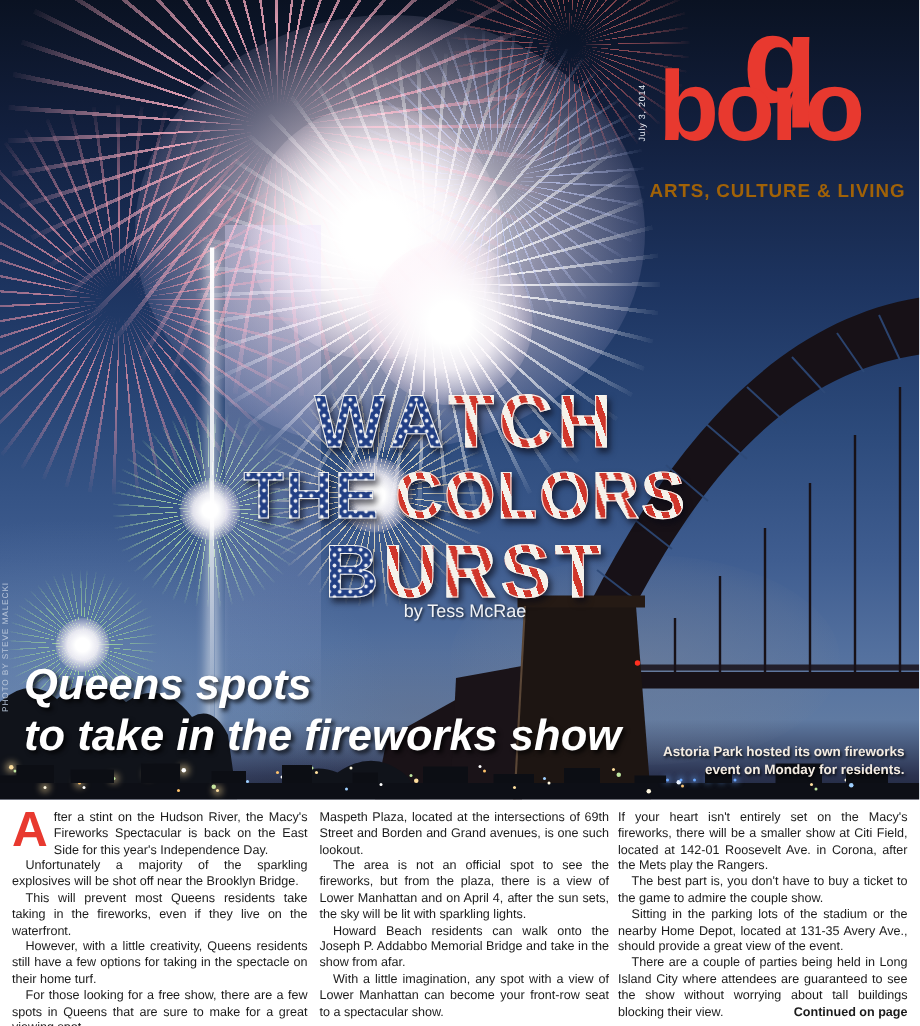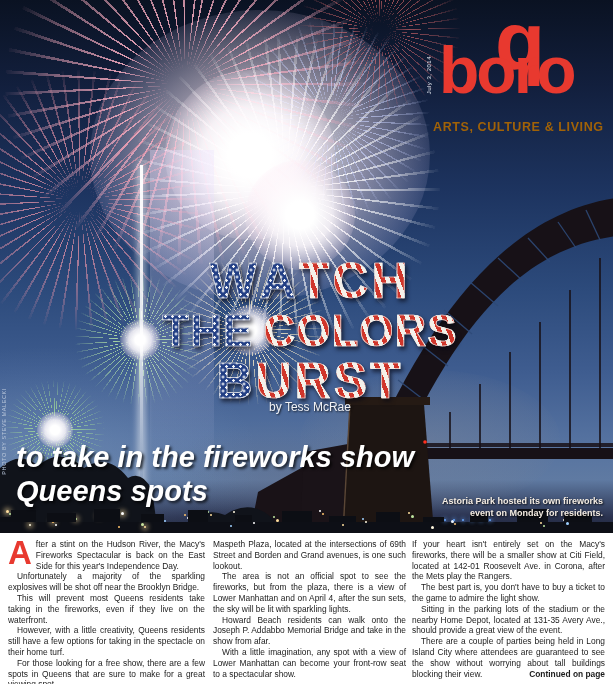--- a/index.html
+++ b/index.html
@@ -229,22 +229,22 @@
   </div>
 
   <div class="headline">
     <div class="hl" id="hl1"><span class="letter stars">W</span><span class="letter stars">A</span><span class="letter stripes">T</span><span class="letter stripes">C</span><span class="letter stripes">H</span></div>
     <div class="hl" id="hl2"><span class="letter stars">T</span><span class="letter stars">H</span><span class="letter stars">E</span><span class="sp">&nbsp;</span><span class="letter stripes">C</span><span class="letter stripes">O</span><span class="letter stripes">L</span><span class="letter stripes">O</span><span class="letter stripes">R</span><span class="letter stripes">S</span></div>
     <div class="hl" id="hl3"><span class="letter stars">B</span><span class="letter stripes">U</span><span class="letter stripes">R</span><span class="letter stripes">S</span><span class="letter stripes">T</span></div>
   </div>
   <div class="byline">by Tess McRae</div>
 
   <div class="subtitle">
+    <div>Queens spots</div>
     <div>to take in the fireworks show</div>
-    <div>Queens spots</div>
   </div>
 
   <div class="caption">
     <div>Astoria Park hosted its own fireworks</div>
     <div>event on Monday for residents.</div>
   </div>
   <div class="credit">PHOTO BY STEVE MALECKI</div>
 
   <div class="article">
     <div class="col" id="acol1">
@@ -255,19 +255,19 @@
         <p>For those looking for a free show, there are a few spots in Queens that are sure to make for a great viewing spot.</p>
       </div>
     <div class="col" id="acol2">
         <p class="first">Maspeth Plaza, located at the intersections of 69th Street and Borden and Grand avenues, is one such lookout.</p>
         <p>The area is not an official spot to see the fireworks, but from the plaza, there is a view of Lower Manhattan and on April 4, after the sun sets, the sky will be lit with sparkling lights.</p>
         <p>Howard Beach residents can walk onto the Joseph P. Addabbo Memorial Bridge and take in the show from afar.</p>
         <p>With a little imagination, any spot with a view of Lower Manhattan can become your front-row seat to a spectacular show.</p>
       </div>
     <div class="col" id="acol3">
         <p class="first">If your heart isn't entirely set on the Macy's fireworks, there will be a smaller show at Citi Field, located at 142-01 Roosevelt Ave. in Corona, after the Mets play the Rangers.</p>
-        <p>The best part is, you don't have to buy a ticket to the game to admire the light show.</p>
+        <p>The best part is, you don't have to buy a ticket to the game to admire the couple show.</p>
         <p>Sitting in the parking lots of the stadium or the nearby Home Depot, located at 131-35 Avery Ave., should provide a great view of the event.</p>
         <p>There are a couple of parties being held in Long Island City where attendees are guaranteed to see the show without worrying about tall buildings blocking their view.<span class="cont">Continued on page</span></p>
       </div>
   </div>
 
 </div>
 
 </body></html>

